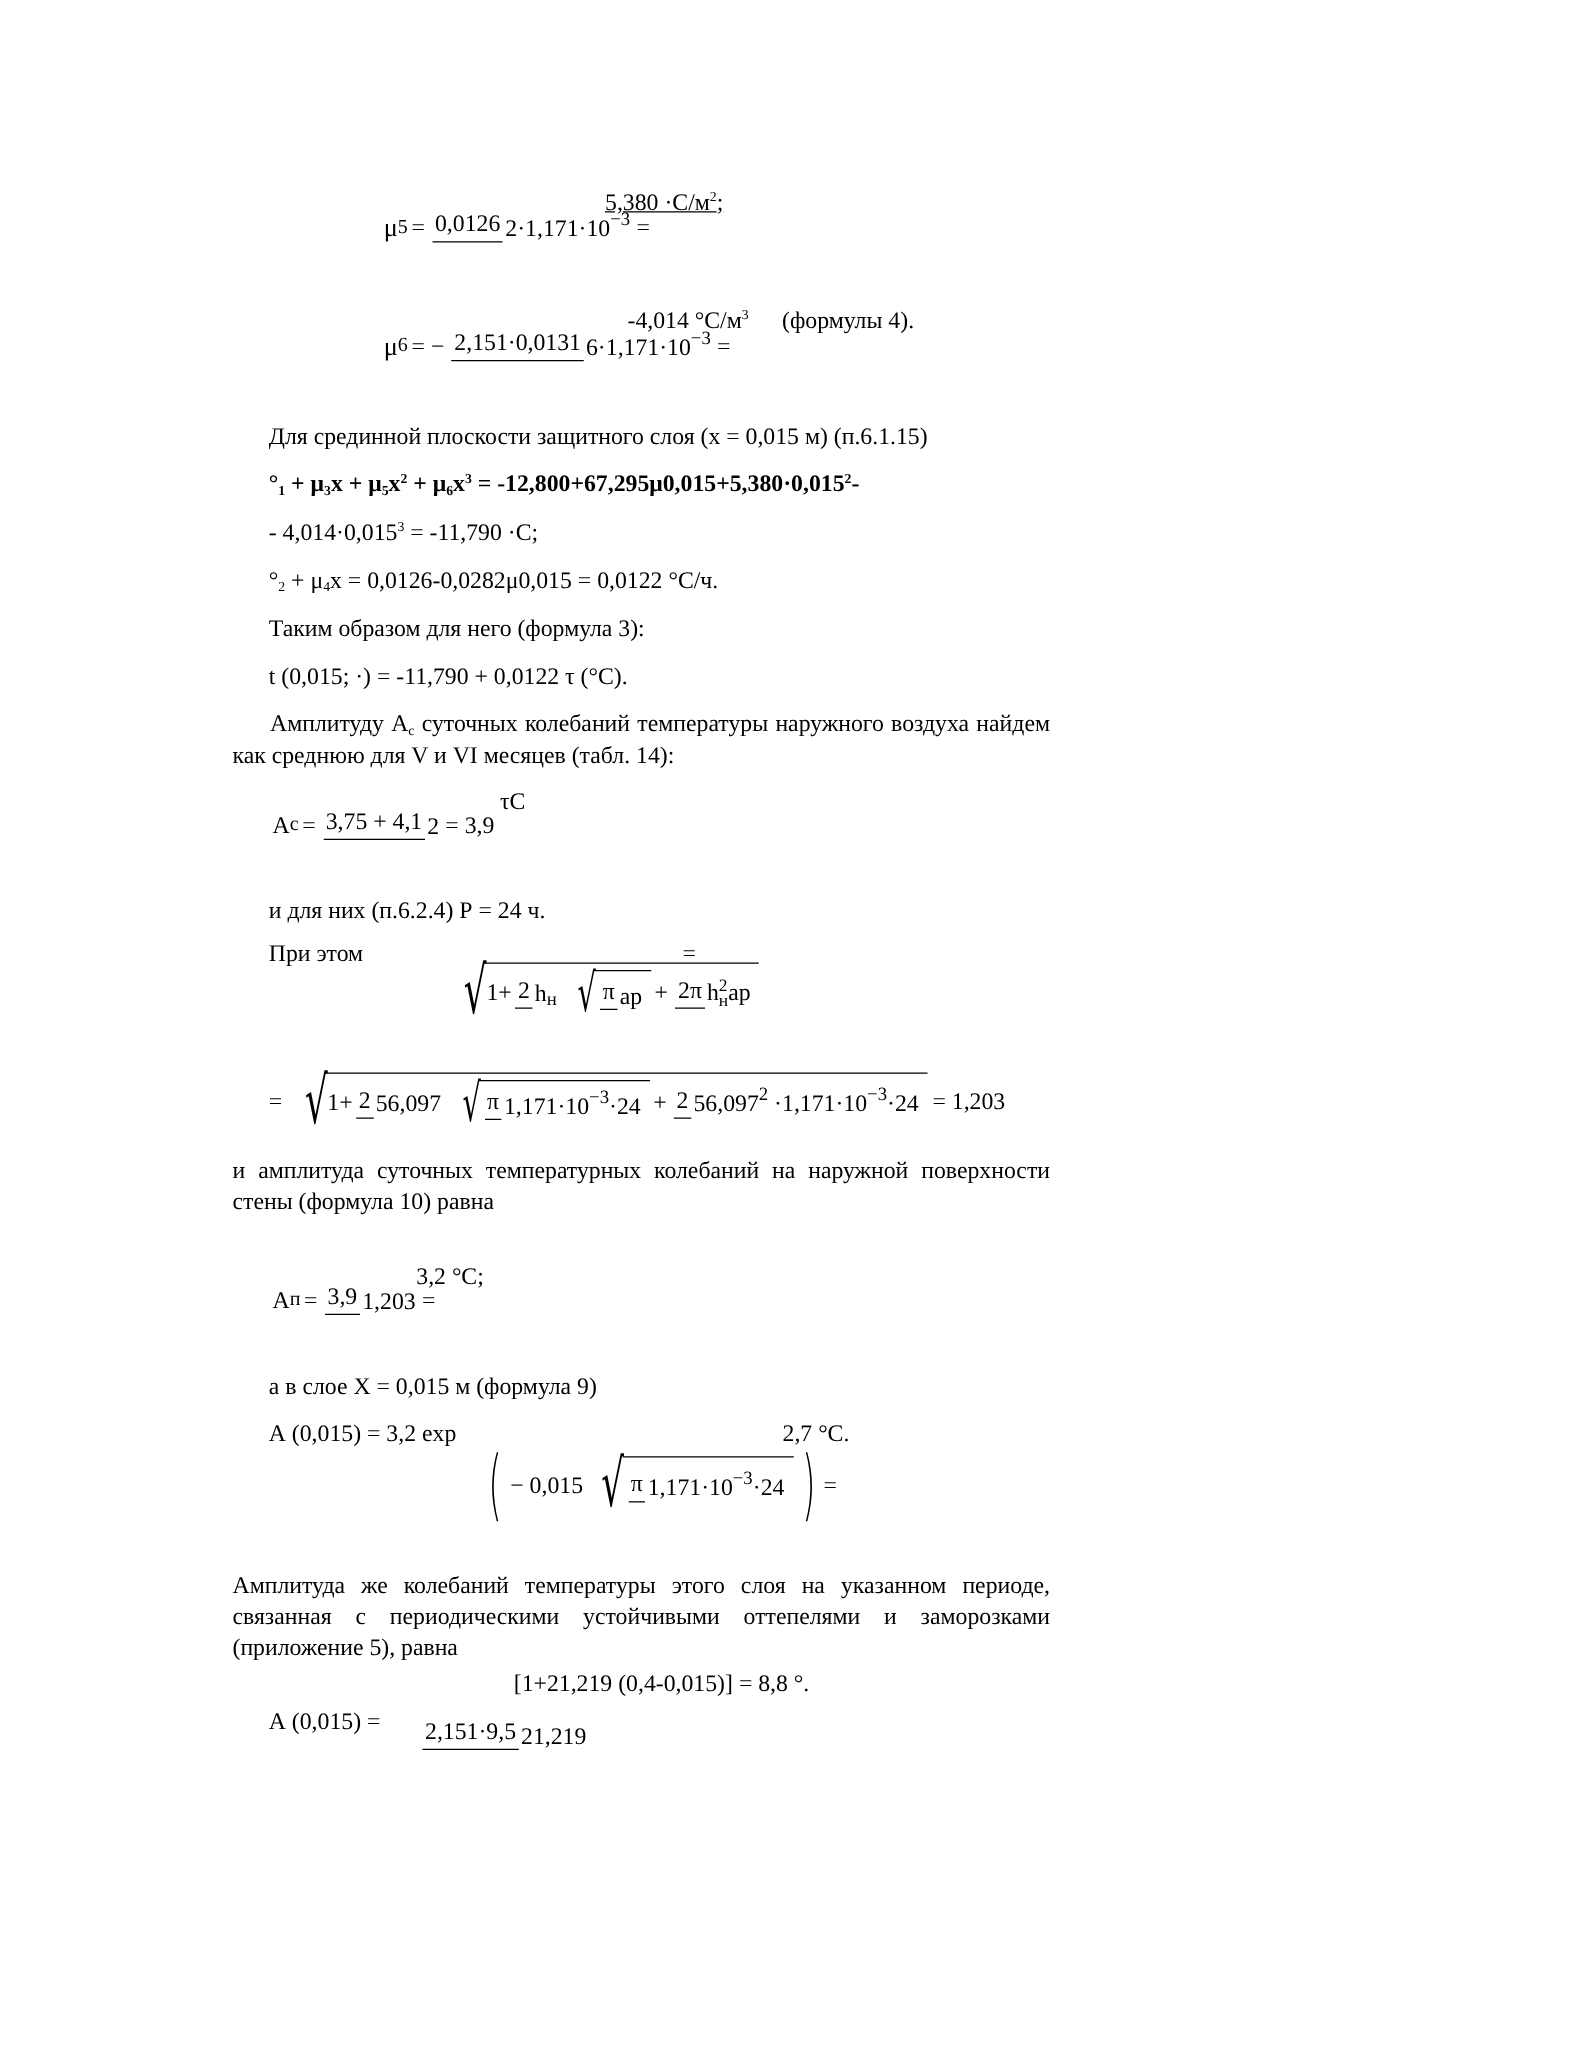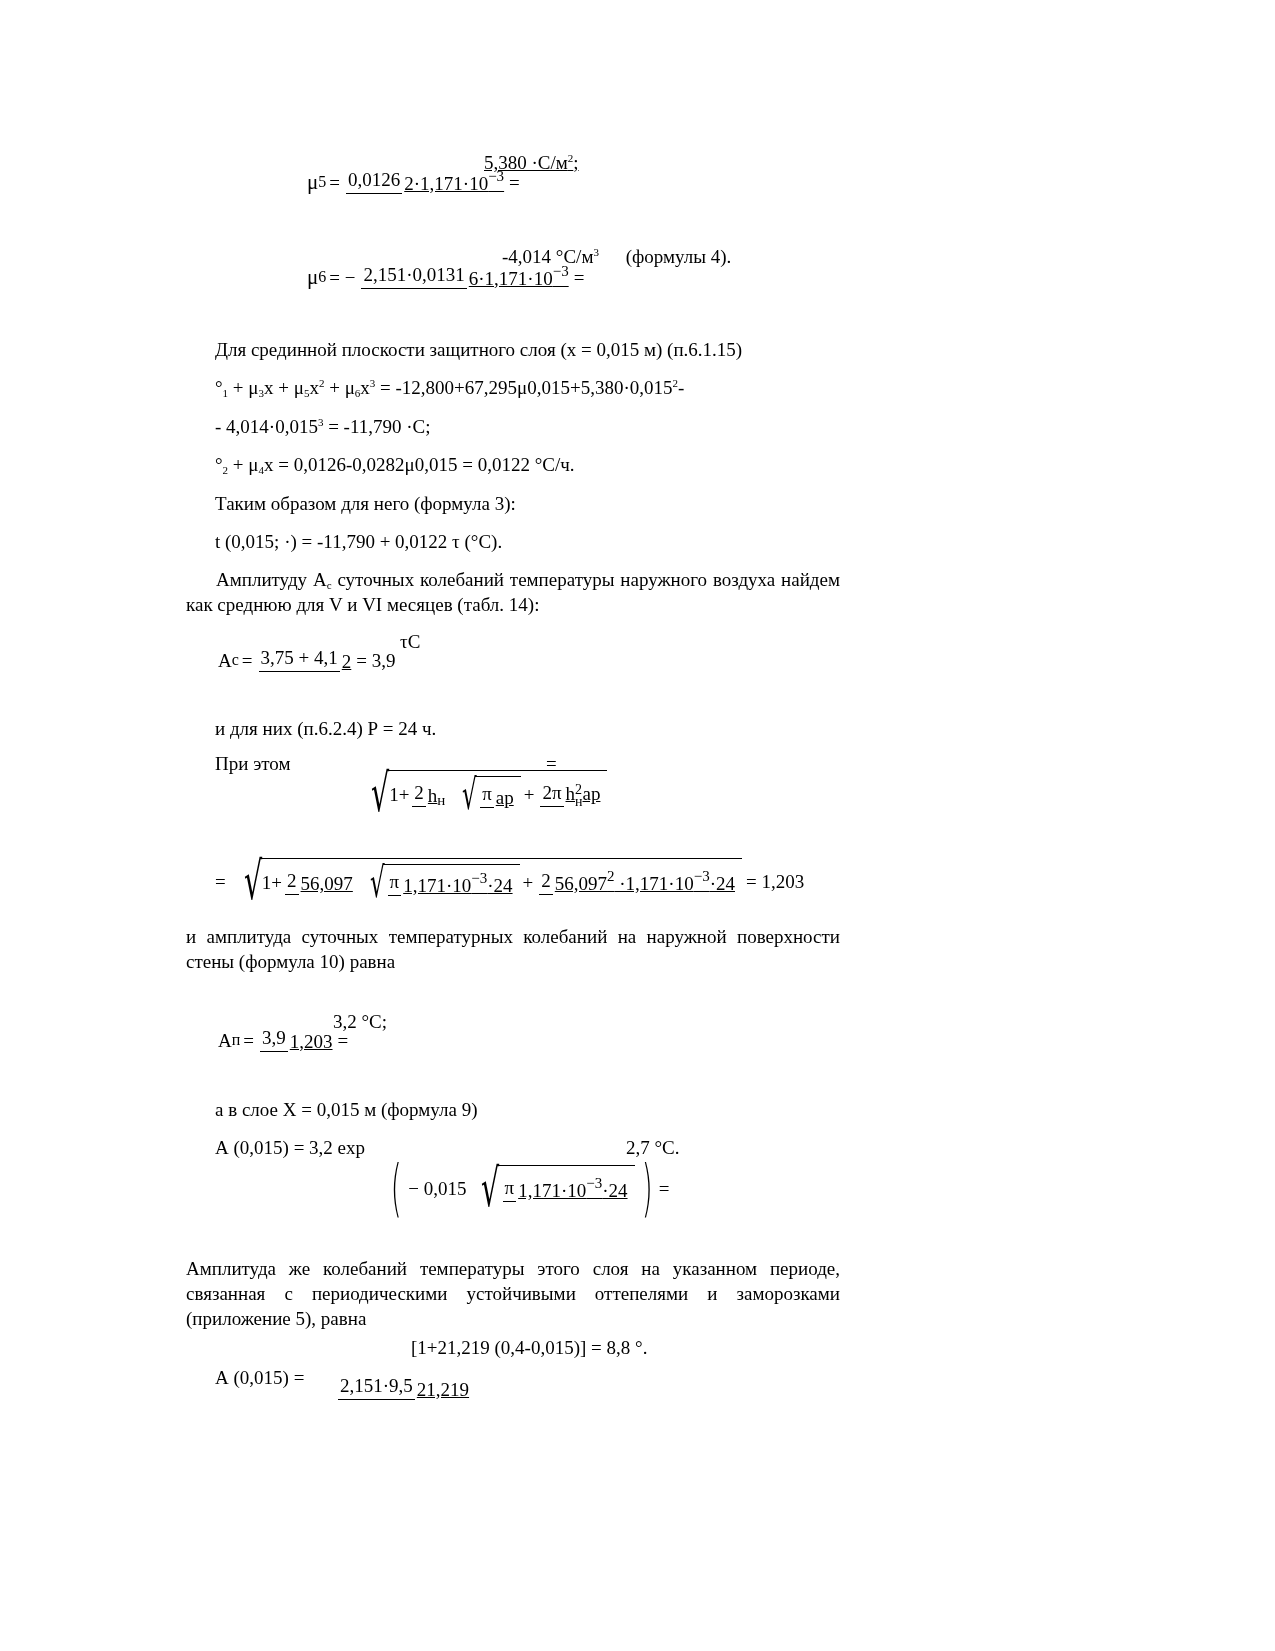--- a/index.html
+++ b/index.html
@@ -6,21 +6,21 @@
   body { width:1275px; height:1651px; position:relative; overflow:hidden;
          font-family:"Liberation Serif", serif; color:#000; font-size:19px; }
   .abs { position:absolute; white-space:nowrap; line-height:1; }
   .para { position:absolute; left:186px; width:654px; text-align:justify; line-height:25px; font-size:19px; }
   .para .indent { display:inline-block; width:30px; }
   sup { font-size:11px; vertical-align:7px; line-height:0; }
   sub { font-size:11px; vertical-align:-3px; line-height:0; }
   .math { font-family:"Liberation Serif", serif; font-size:19px; }
   .frac { display:inline-flex; flex-direction:row; align-items:center; vertical-align:middle; margin:0 3px; }
   .frac .num { padding:0 2px 3px 2px; border-bottom:1.3px solid #000; line-height:20px; }
-  .frac .den { padding:3px 2px 0 2px; line-height:20px;text-decoration:underline; }
+  .frac .den { padding:3px 2px 0 2px; line-height:20px; }
   .sqrt { display:inline-flex; align-items:stretch; vertical-align:middle; }
   .sqrt .rad { font-size:52px; line-height:46px; transform:scaleX(0.55); transform-origin:right; margin-right:-2px; font-family:"DejaVu Serif", serif; font-weight:100; }
   .sqrt .body { border-top:1.3px solid #000; display:inline-flex; align-items:center; padding:2px 2px 0 2px; }
   .sqrt.small .rad { font-size:42px; line-height:38px; }
   .paren { font-size:62px; line-height:60px; font-weight:100; transform:scaleX(0.45); display:inline-block; vertical-align:middle; font-family:"DejaVu Sans", sans-serif; }
   .mu { font-size:21px; }
 </style>
 </head>
 <body>
 
@@ -47,21 +47,21 @@
     <sub style="font-size:16px;vertical-align:-5px;">6</sub>
   <span style="margin:0 3px;">= −</span>
   <span class="frac">
     <span class="num">2,151·0,0131</span>
     <span class="den"><span>6·1,171·10</span><sup style="font-size:15px;vertical-align:9px;">−3</sup></span>
   </span>
   <span>=</span>
 </div>
 
 <div class="abs" style="left:215px;top:340px;">Для срединной плоскости защитного слоя (x = 0,015 м) (п.6.1.15)</div>
-<div class="abs" style="left:215px;top:378px;">
+<div class="abs" style="left:215px;top:378px;font-weight:bold;">
   <span>°</span><sub>1</sub><span> + μ</span><sub>3</sub><span>x + μ</span><sub>5</sub><span>x</span><sup>2</sup><span> + μ</span><sub>6</sub><span>x</span><sup>3</sup><span> = -12,800+67,295μ0,015+5,380·0,015</span><sup>2</sup><span>-</span>
 </div>
 <div class="abs" style="left:215px;top:417px;">
   <span>- 4,014·0,015</span><sup>3</sup><span> = -11,790 ·С;</span>
 </div>
 <div class="abs" style="left:215px;top:455px;">
   <span>°</span><sub>2</sub><span> + μ</span><sub>4</sub><span>x = 0,0126-0,0282μ0,015 = 0,0122 °С/ч.</span>
 </div>
 <div class="abs" style="left:215px;top:494px;text-align:center;">Таким образом для него (формула 3):</div>
 <div class="abs" style="left:215px;top:532px;">t (0,015; ·) = -11,790 + 0,0122 τ (°С).</div>

